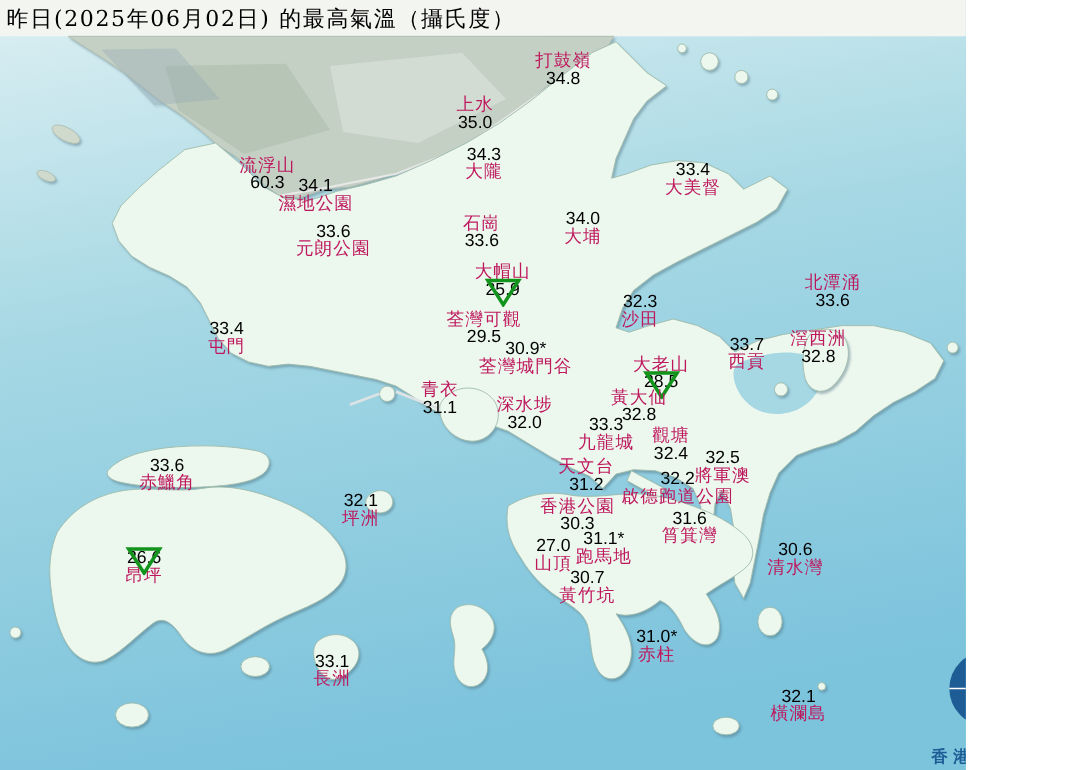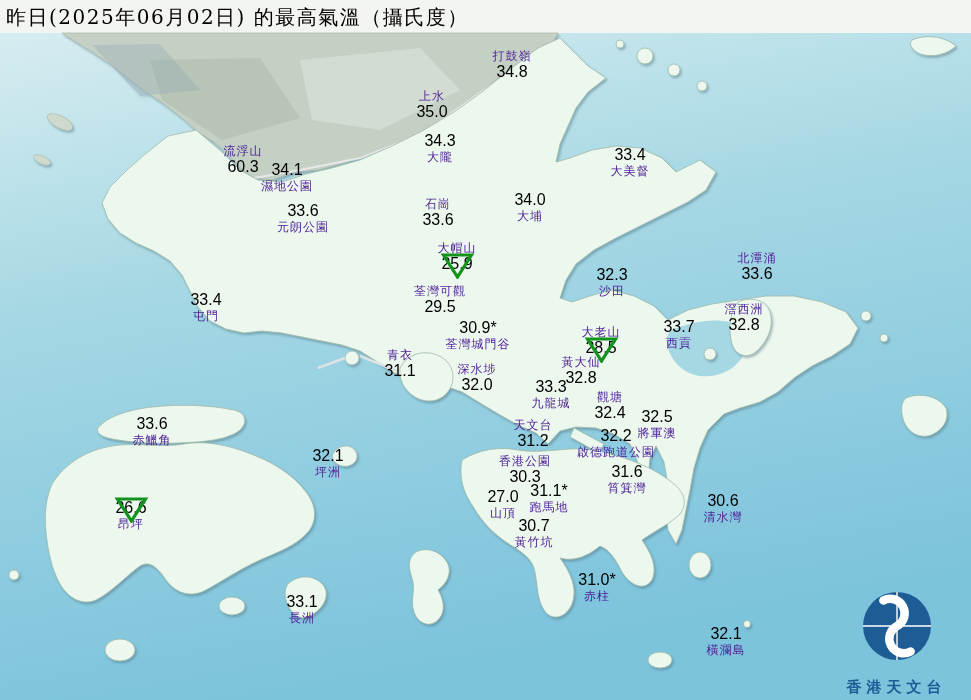--- a/index.html
+++ b/index.html
@@ -1,33 +1,33 @@
 <!DOCTYPE html>
 <html><head>
 <meta charset="utf-8">
 <style>
   html,body{margin:0;padding:0;}
   .screen{
-    position:relative;width:971px;height:700px;overflow:hidden;
+    position:relative;width:878px;height:700px;overflow:hidden;
     font-family:"Liberation Sans",sans-serif;
     background:#9fd4e2;
   }
   .map-svg{position:absolute;left:0;top:0;}
   .page-title{
     position:absolute;left:6px;top:4px;margin:0;
     font-family:"DejaVu Serif",serif;font-weight:500;
     font-size:20px;color:#000;letter-spacing:1.5px;white-space:nowrap;
   }
   .station{
     position:absolute;transform:translateX(-50%);
     text-align:center;white-space:nowrap;line-height:16px;
   }
   .station .nm{
-    font-family:Liberation Serif, serif;font-size:12px;
-    color:#4c1d95;letter-spacing:1px;
+    font-family:Liberation Mono, monospace;font-size:16px;
+    color:#be185d;letter-spacing:1px;
   }
   .station .vl{
     font-family:"Liberation Sans",sans-serif;font-size:16px;color:#000;
   }
   .marker{
     position:absolute;left:50%;transform:translateX(-50%);
     pointer-events:none;
   }
   .logo{
     position:absolute;left:824px;top:590px;width:145px;
@@ -212,44 +212,44 @@
         <div class="nm">大帽山</div>
         <div class="vl">25.9</div>
         <div class="marker" style="top: 12px;"><svg width="36" height="27" viewBox="0 0 36 27">
             <polygon points="4,3 32,3 18,25" fill="none" stroke="#12941c" stroke-width="3.2"></polygon>
           </svg></div>
       </div>
       <div class="station" style="left: 757px; top: 250px;">
         <div class="nm">北潭涌</div>
         <div class="vl">33.6</div>
       </div>
-      <div class="station" style="left: 582px; top: 267px; margin-left: 30px;">
+      <div class="station" style="left: 582px; top: 267px;">
         <div class="vl">32.3</div>
         <div class="nm">沙田</div>
       </div>
       <div class="station" style="left: 440px; top: 283px;">
         <div class="nm">荃灣可觀</div>
         <div class="vl">29.5</div>
       </div>
       <div class="station" style="left: 206px; top: 292px;">
         <div class="vl">33.4</div>
         <div class="nm">屯門</div>
       </div>
-      <div class="station" style="left: 478px; top: 320px;">
+      <div class="station" style="left: 478px; top: 310px;">
         <div class="vl">30.9*</div>
         <div class="nm">荃灣城門谷</div>
       </div>
       <div class="station" style="left: 601px; top: 324px;">
         <div class="nm">大老山</div>
         <div class="vl">28.5</div>
         <div class="marker" style="top: 12px;"><svg width="36" height="27" viewBox="0 0 36 27">
             <polygon points="4,3 32,3 18,25" fill="none" stroke="#12941c" stroke-width="3.2"></polygon>
           </svg></div>
       </div>
-      <div class="station" style="left: 679px; top: 319px;">
+      <div class="station" style="left: 679px; top: 306px;">
         <div class="vl">33.7</div>
         <div class="nm">西貢</div>
       </div>
       <div class="station" style="left: 744px; top: 301px;">
         <div class="nm">滘西洲</div>
         <div class="vl">32.8</div>
       </div>
       <div class="station" style="left: 400px; top: 347px;">
         <div class="nm">青衣</div>
         <div class="vl">31.1</div>

